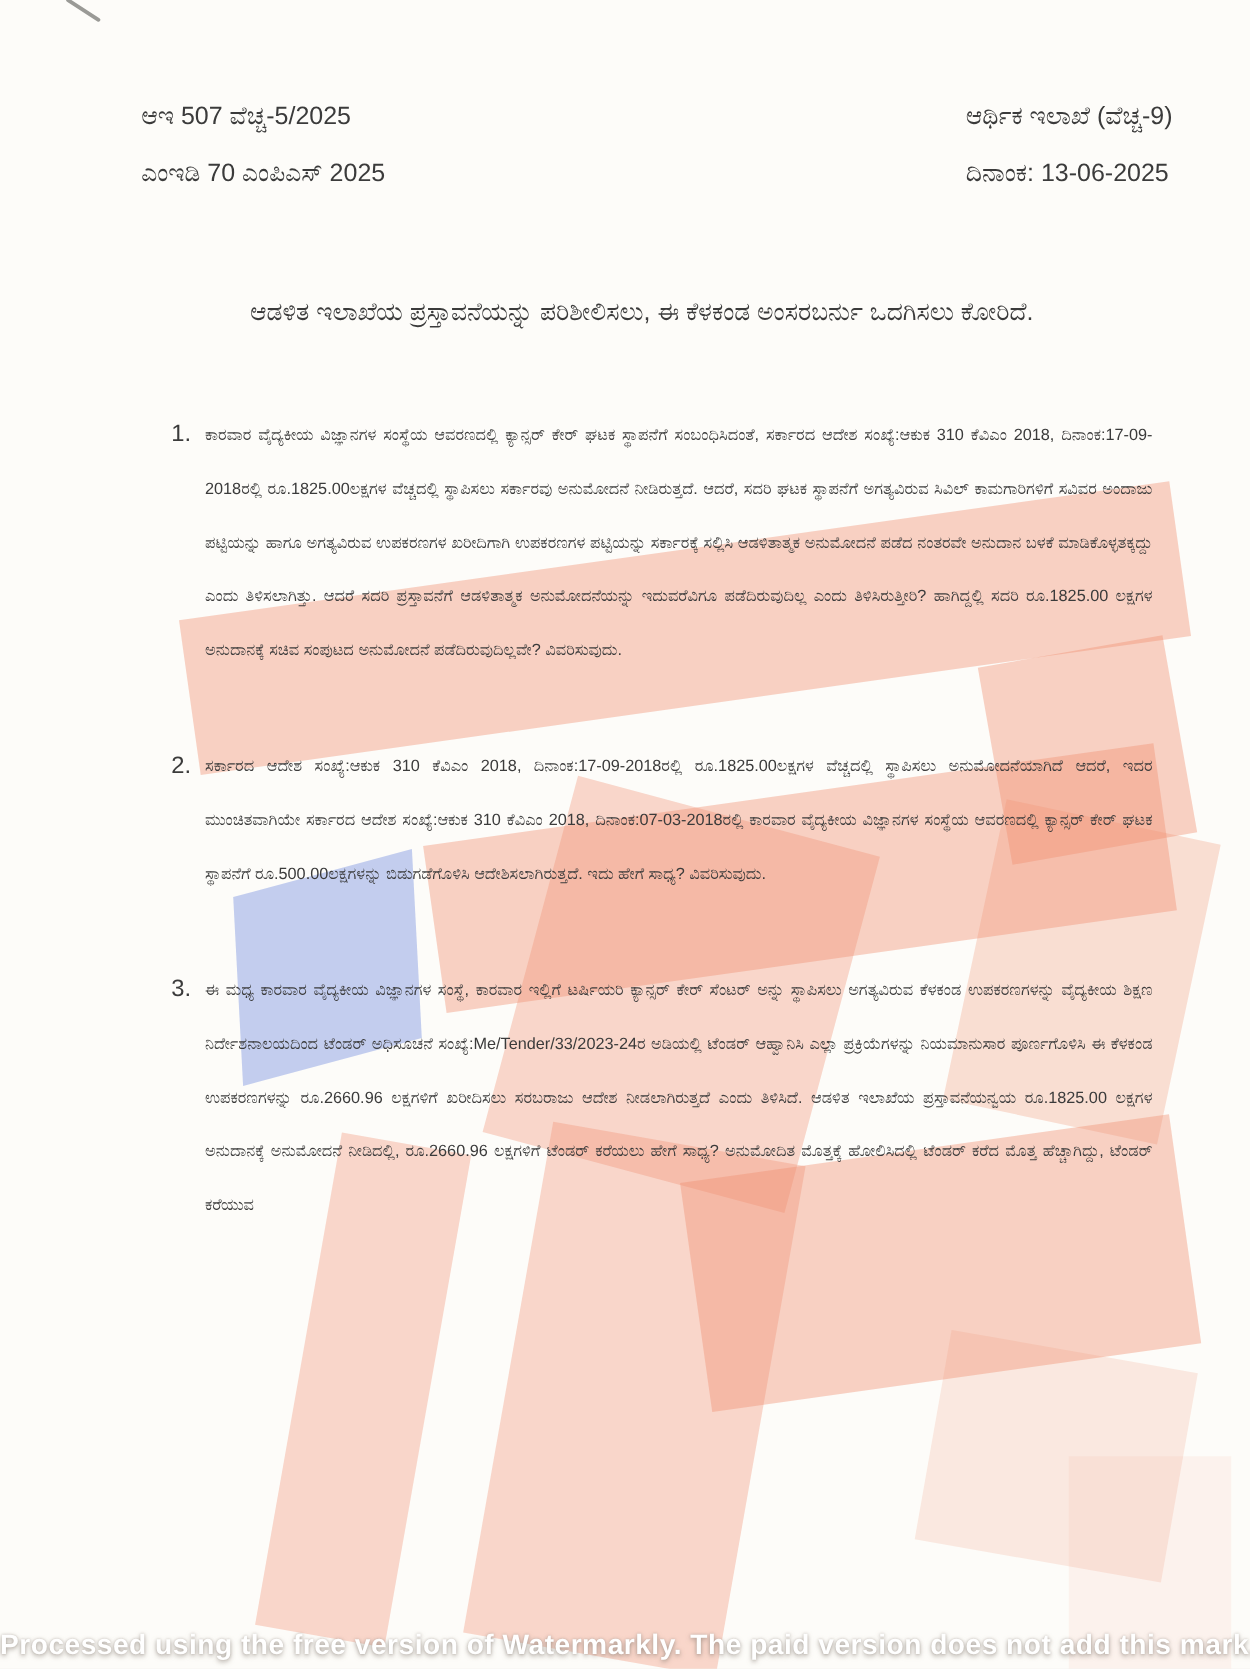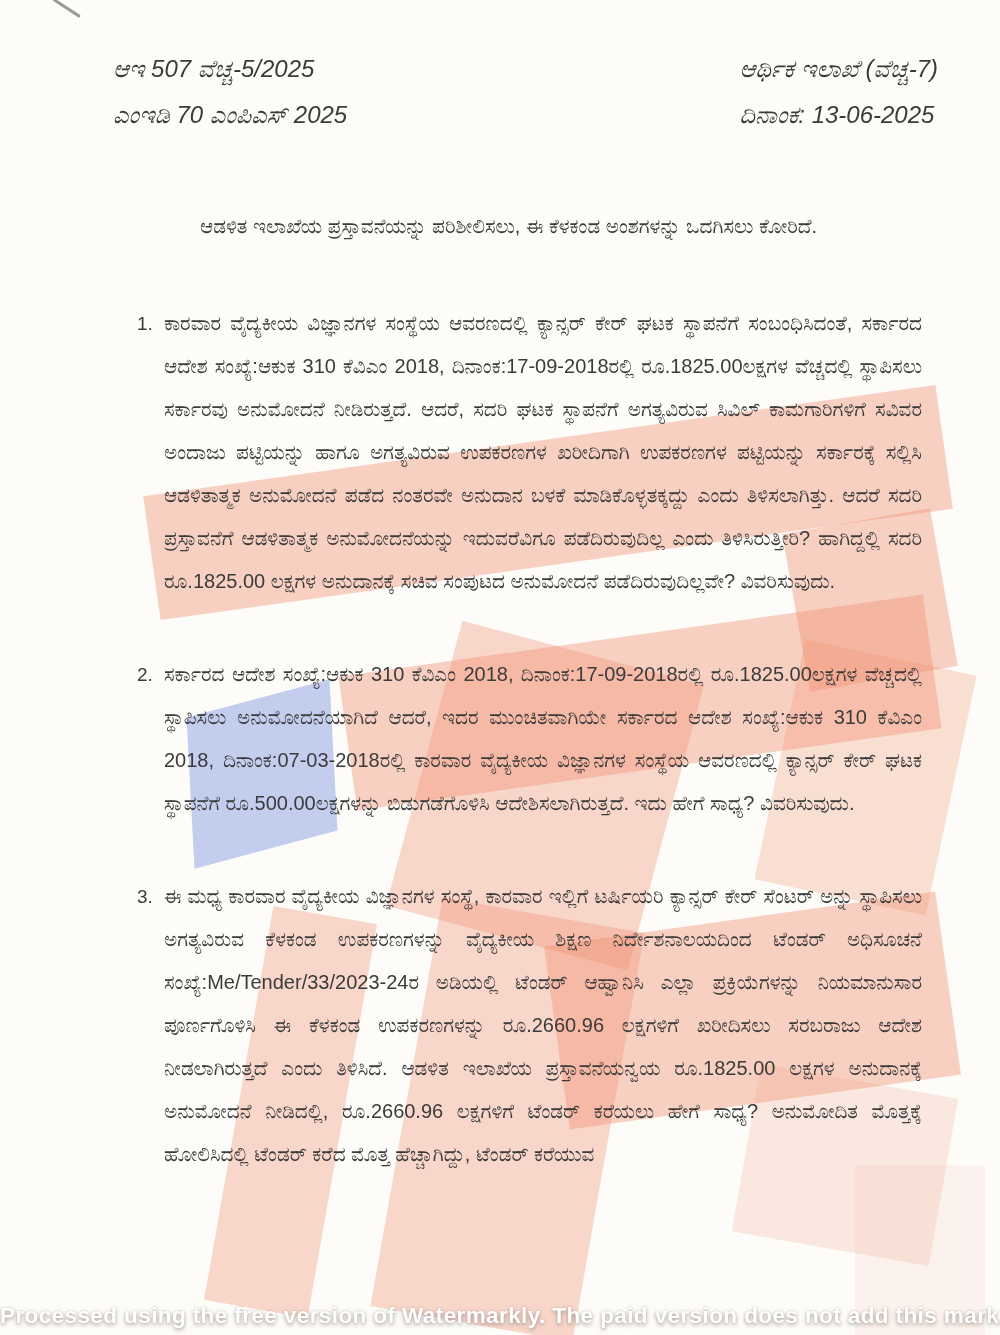--- a/index.html
+++ b/index.html
@@ -33,35 +33,35 @@
   .s11{left:855px;top:1165px;width:130px;height:170px;opacity:.22;}
   .pen-mark{
     position:absolute;left:54px;top:-2px;width:32px;height:3px;
     background:#9a9a96;transform:rotate(33deg);transform-origin:left top;
     border-radius:2px;z-index:1;
   }
   
   .content{position:relative;z-index:2;}
   .doc-header{
     display:flex;justify-content:space-between;
-    padding:46px 62px 0 113px;
-    font-size:24px;line-height:46px;font-style:italic;
+    padding:70px 62px 0 113px;
+    font-size:20px;line-height:46px;
   }
   .doc-header .line{white-space:nowrap;}
   .intro{
     margin:66px 80px 0 88px;
     font-size:20px;line-height:44px;
     text-indent:112px;text-align:justify;
   }
   .items{margin:52px 78px 0 137px;}
   .item{display:flex;align-items:flex-start;margin-top:50px;}
   .item:first-child{margin-top:54px;}
   .item .num{flex:0 0 27px;font-size:19px;line-height:43px;}
   .item .txt{
-    flex:1;font-size:20px;line-height:43px;
+    flex:1;font-size:13px;line-height:43px;
     text-align:justify;margin:0;
   }
   
   .watermark-bar{
     position:absolute;left:0;right:0;bottom:6px;z-index:3;
     text-align:center;
   }
   .watermark-bar span{
     color:#ffffff;font-size:22.5px;font-weight:600;letter-spacing:.4px;
     text-shadow:0 2px 4px rgba(125,115,105,0.6),0 0 2px rgba(150,140,130,0.45);
@@ -90,26 +90,26 @@
   </div>
 
   <div class="content">
 
     <header class="doc-header">
       <div class="ref-left">
         <div class="line">ಆಇ 507 ವೆಚ್ಚ-5/2025</div>
         <div class="line">ಎಂಇಡಿ 70 ಎಂಪಿಎಸ್ 2025</div>
       </div>
       <div class="ref-right">
-        <div class="line">ಆರ್ಥಿಕ ಇಲಾಖೆ (ವೆಚ್ಚ-7)</div>
+        <div class="line">ಆರ್ಥಿಕ ಇಲಾಖೆ (ವೆಚ್ಚ-9)</div>
         <div class="line">ದಿನಾಂಕ: 13-06-2025</div>
       </div>
     </header>
 
-    <p class="intro">ಆಡಳಿತ ಇಲಾಖೆಯ ಪ್ರಸ್ತಾವನೆಯನ್ನು ಪರಿಶೀಲಿಸಲು, ಈ ಕೆಳಕಂಡ ಅಂಶಗಳನ್ನು ಒದಗಿಸಲು ಕೋರಿದೆ.</p>
+    <p class="intro">ಆಡಳಿತ ಇಲಾಖೆಯ ಪ್ರಸ್ತಾವನೆಯನ್ನು ಪರಿಶೀಲಿಸಲು, ಈ ಕೆಳಕಂಡ ಅಂಸರಬರ್ನು ಒದಗಿಸಲು ಕೋರಿದೆ.</p>
 
     <div class="items">
       <div class="item">
         <span class="num">1.</span>
         <p class="txt">ಕಾರವಾರ ವೈದ್ಯಕೀಯ ವಿಜ್ಞಾನಗಳ ಸಂಸ್ಥೆಯ ಆವರಣದಲ್ಲಿ ಕ್ಯಾನ್ಸರ್ ಕೇರ್ ಘಟಕ ಸ್ಥಾಪನೆಗೆ ಸಂಬಂಧಿಸಿದಂತೆ, ಸರ್ಕಾರದ ಆದೇಶ ಸಂಖ್ಯೆ:ಆಕುಕ 310 ಕೆವಿಎಂ 2018, ದಿನಾಂಕ:17-09-2018ರಲ್ಲಿ ರೂ.1825.00ಲಕ್ಷಗಳ ವೆಚ್ಚದಲ್ಲಿ ಸ್ಥಾಪಿಸಲು ಸರ್ಕಾರವು ಅನುಮೋದನೆ ನೀಡಿರುತ್ತದೆ. ಆದರೆ, ಸದರಿ ಘಟಕ ಸ್ಥಾಪನೆಗೆ ಅಗತ್ಯವಿರುವ ಸಿವಿಲ್ ಕಾಮಗಾರಿಗಳಿಗೆ ಸವಿವರ ಅಂದಾಜು ಪಟ್ಟಿಯನ್ನು ಹಾಗೂ ಅಗತ್ಯವಿರುವ ಉಪಕರಣಗಳ ಖರೀದಿಗಾಗಿ ಉಪಕರಣಗಳ ಪಟ್ಟಿಯನ್ನು ಸರ್ಕಾರಕ್ಕೆ ಸಲ್ಲಿಸಿ ಆಡಳಿತಾತ್ಮಕ ಅನುಮೋದನೆ ಪಡೆದ ನಂತರವೇ ಅನುದಾನ ಬಳಕೆ ಮಾಡಿಕೊಳ್ಳತಕ್ಕದ್ದು ಎಂದು ತಿಳಿಸಲಾಗಿತ್ತು. ಆದರೆ ಸದರಿ ಪ್ರಸ್ತಾವನೆಗೆ ಆಡಳಿತಾತ್ಮಕ ಅನುಮೋದನೆಯನ್ನು ಇದುವರೆವಿಗೂ ಪಡೆದಿರುವುದಿಲ್ಲ ಎಂದು ತಿಳಿಸಿರುತ್ತೀರಿ? ಹಾಗಿದ್ದಲ್ಲಿ ಸದರಿ ರೂ.1825.00 ಲಕ್ಷಗಳ ಅನುದಾನಕ್ಕೆ ಸಚಿವ ಸಂಪುಟದ ಅನುಮೋದನೆ ಪಡೆದಿರುವುದಿಲ್ಲವೇ? ವಿವರಿಸುವುದು.</p>
       </div>
       <div class="item">
         <span class="num">2.</span>
         <p class="txt">ಸರ್ಕಾರದ ಆದೇಶ ಸಂಖ್ಯೆ:ಆಕುಕ 310 ಕೆವಿಎಂ 2018, ದಿನಾಂಕ:17-09-2018ರಲ್ಲಿ ರೂ.1825.00ಲಕ್ಷಗಳ ವೆಚ್ಚದಲ್ಲಿ ಸ್ಥಾಪಿಸಲು ಅನುಮೋದನೆಯಾಗಿದೆ ಆದರೆ, ಇದರ ಮುಂಚಿತವಾಗಿಯೇ ಸರ್ಕಾರದ ಆದೇಶ ಸಂಖ್ಯೆ:ಆಕುಕ 310 ಕೆವಿಎಂ 2018, ದಿನಾಂಕ:07-03-2018ರಲ್ಲಿ ಕಾರವಾರ ವೈದ್ಯಕೀಯ ವಿಜ್ಞಾನಗಳ ಸಂಸ್ಥೆಯ ಆವರಣದಲ್ಲಿ ಕ್ಯಾನ್ಸರ್ ಕೇರ್ ಘಟಕ ಸ್ಥಾಪನೆಗೆ ರೂ.500.00ಲಕ್ಷಗಳನ್ನು ಬಿಡುಗಡೆಗೊಳಿಸಿ ಆದೇಶಿಸಲಾಗಿರುತ್ತದೆ. ಇದು ಹೇಗೆ ಸಾಧ್ಯ? ವಿವರಿಸುವುದು.</p>
       </div>

